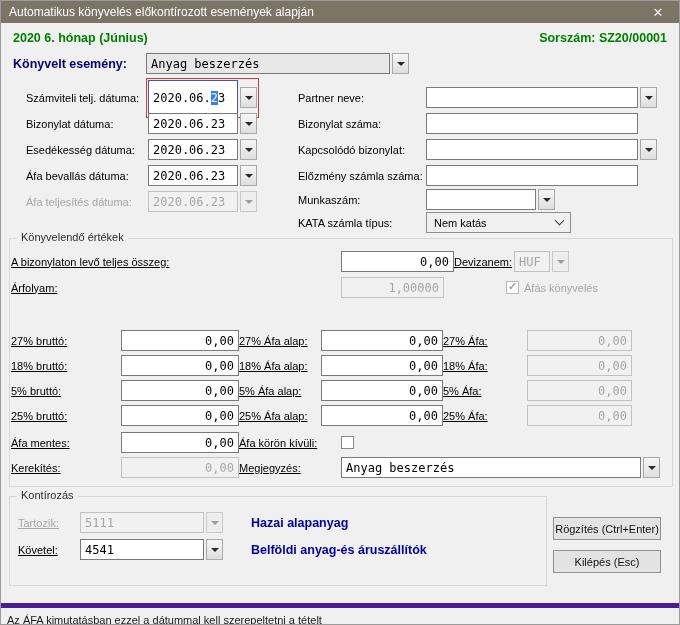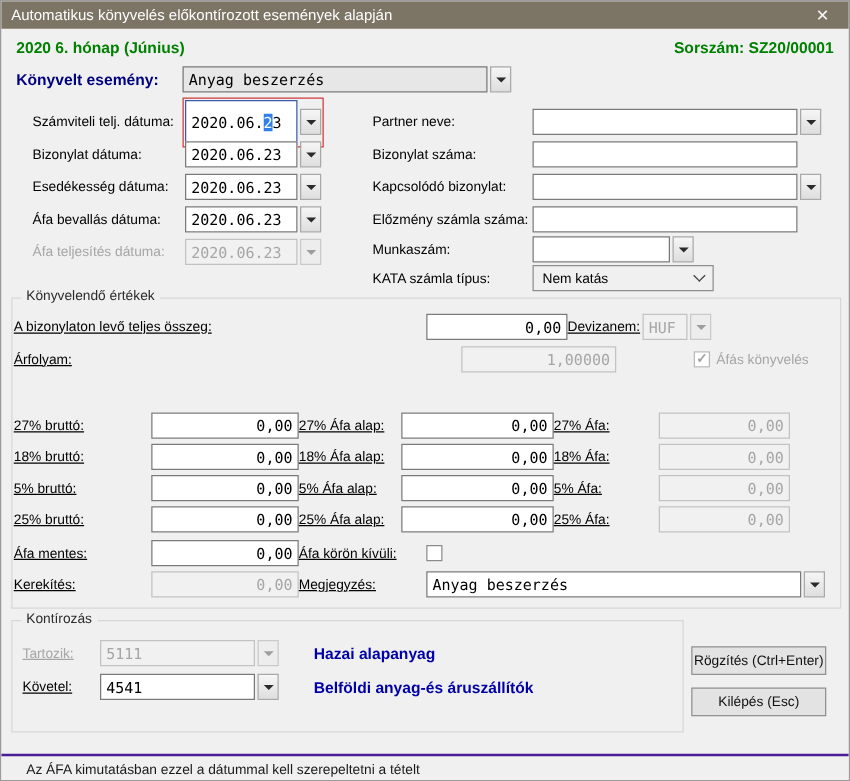--- a/index.html
+++ b/index.html
@@ -66,22 +66,22 @@
   .grow { position:absolute; left:1px; right:1px; height:21px; display:flex; align-items:center; }
   .lab { text-align:left; padding-right:7px; flex:none;text-decoration:underline; }
   .krow { position:absolute; left:8px; display:flex; align-items:center; height:21px; }
   .acct-name { font-size:12.5px; font-weight:bold; color:#0000a8; margin-left:28px; white-space:nowrap;text-align:right; }
 
   
   .btn { position:absolute; left:552px; width:108px; height:23px; background:#e3e3e3;
          border:1px solid #919191; font-family:"Liberation Sans", sans-serif; font-size:11px;
          color:#111; display:flex; align-items:center; justify-content:center; }
   .statusbar { position:absolute; left:0; top:602px; width:100%; height:23px;
-               border-top:2px solid #4c1d95; background:#f0f0f0; display:flex;
-               align-items:center; padding-left:20px; font-size:11px; color:#1a1a1a; }
+               border-top:5px solid #4c1d95; background:#f0f0f0; display:flex;
+               align-items:flex-end; padding-left:6px; font-size:11px; color:#1a1a1a; }
 </style>
 </head>
 <body>
 
 <div class="window">
 
   <div class="titlebar">
     <span class="titlebar-text">Automatikus könyvelés előkontírozott események alapján</span>
     <span class="close-btn">✕</span>
   </div>
@@ -186,21 +186,21 @@
       <input class="txt money" style="width: 113px;" value="0,00">
       <span class="lab" style="width:60px">Devizanem:</span>
       <input class="txt" style="width: 36px;" disabled="" value="HUF">
       <span class="dd-btn disabled">
           <span class="arr"></span>
         </span>
     </div>
 
     <div class="grow" style="top:38px">
       <span class="lab" style="width:330px">Árfolyam:</span>
-      <input class="txt money" style="width: 124px; margin-left: 28px;" disabled="" value="1,00000">
+      <input class="txt money" style="width: 103px;" disabled="" value="1,00000">
       <span class="cb checked-disabled" style="margin-left:62px"></span>
       <span class="dis-label" style="margin-left:5px">Áfás könyvelés</span>
     </div>
 
     <div class="grow" style="top:91px">
       <span class="lab" style="width:110px">27% bruttó:</span>
       <input class="txt money" style="width: 118px;" value="0,00">
       <span class="lab" style="width:82px">27% Áfa alap:</span>
       <input class="txt money" style="width: 122px;" value="0,00">
       <span class="lab" style="width:84px">27% Áfa:</span>

